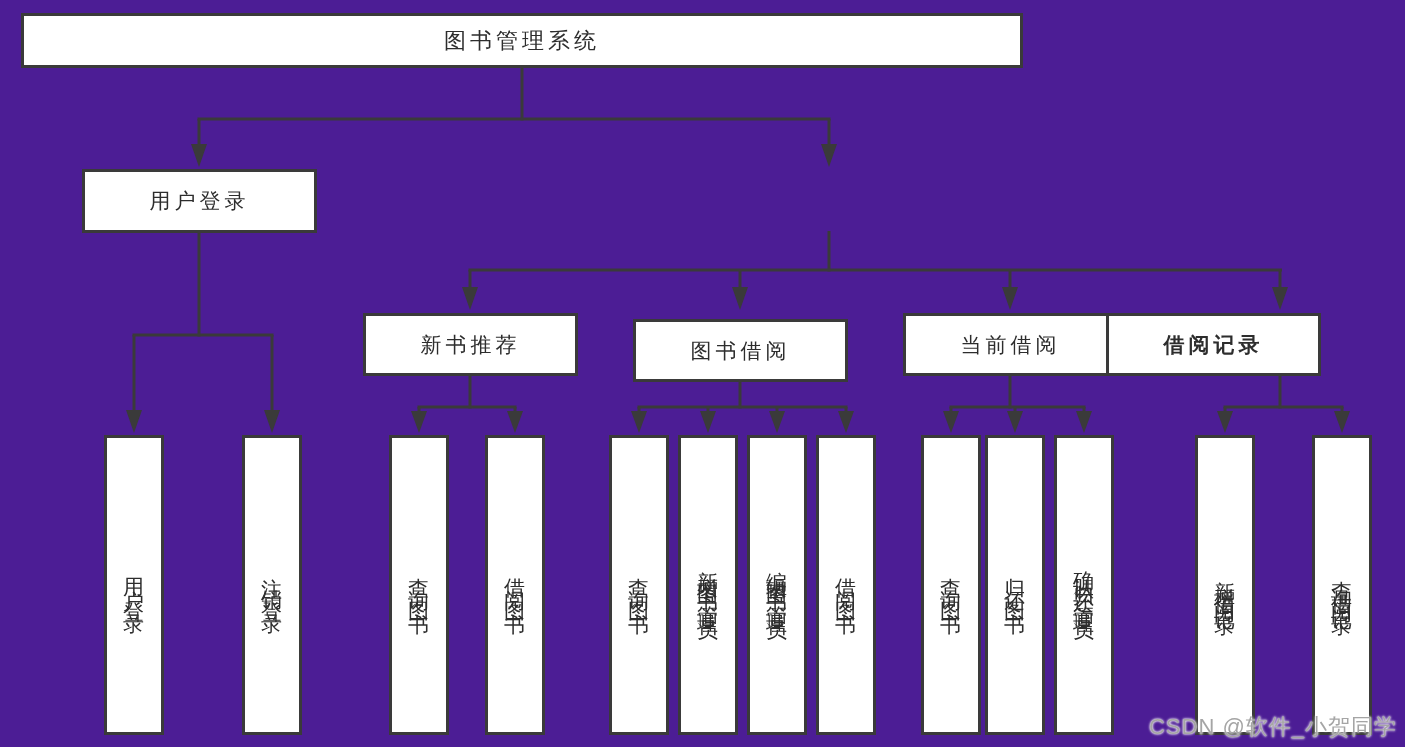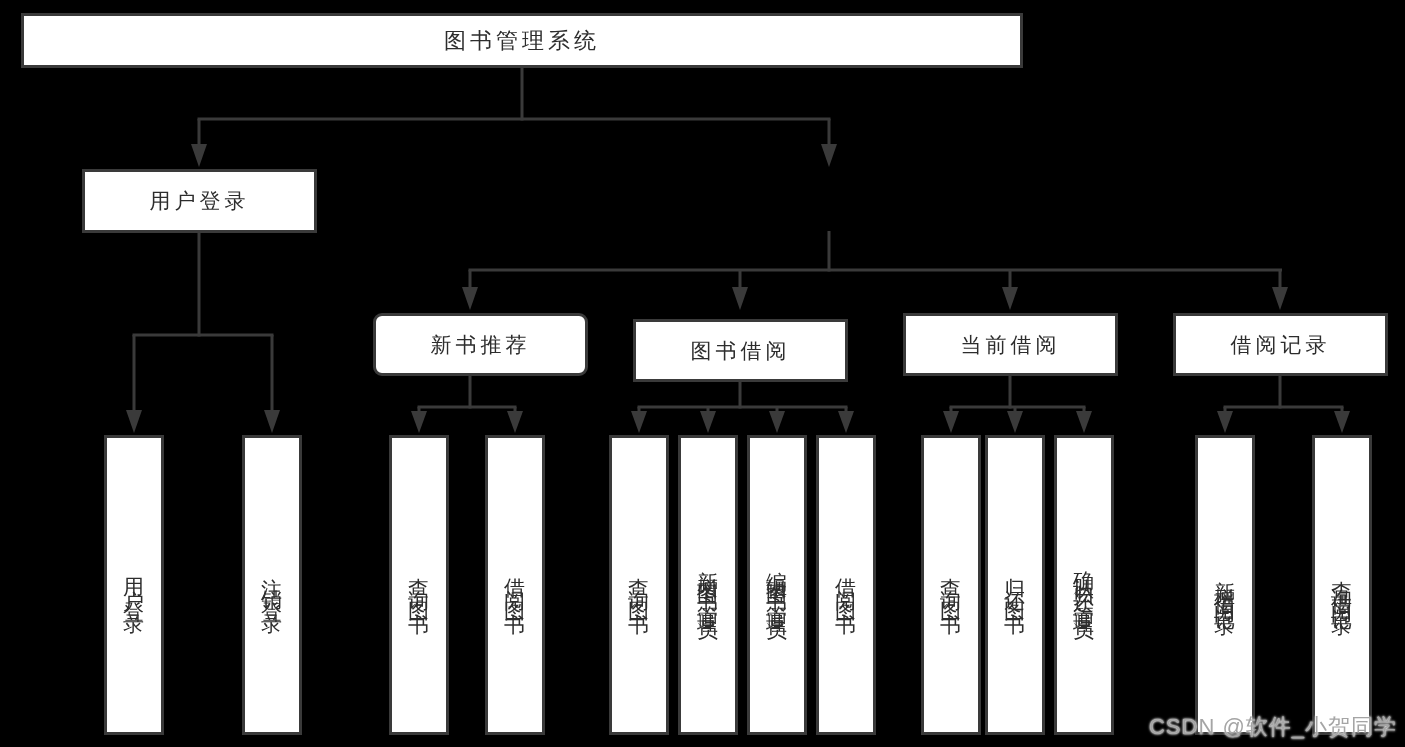--- a/index.html
+++ b/index.html
@@ -1,43 +1,43 @@
 <!DOCTYPE html>
 <html><head>
 <meta charset="utf-8">
 <style>
   html,body{margin:0;padding:0;background:#ffffff;}
   #stage{
     position:relative;
     width:1405px;height:747px;
-    background:#000000;
+    background:#4c1d95;
     font-family:"Liberation Sans","DejaVu Sans",sans-serif;
     overflow:hidden;
   }
   #connectors{position:absolute;left:0;top:0;width:1405px;height:747px;pointer-events:none;}
   .node{
     position:absolute;
     box-sizing:border-box;
     background:#ffffff;
     border:3px solid #3a3a3a;
     display:flex;align-items:center;justify-content:center;
     color:#2d2d2d;
     font-size:21px;
     letter-spacing:4px;
     text-align:center;
     z-index:2;
   }
   .node-root{left:21px;top:13px;width:1002px;height:55px;font-size:22px;}
   .node-l2-user{left:82px;top:169px;width:235px;height:64px;}
   .node-l2-book{left:712px;top:169px;width:235px;height:64px;}
   .node-l3{top:313px;width:215px;height:63px;}
-  .node-l3-newbooks{left:373px;border-radius:9px;}
+  .node-l3-newbooks{left:363px;}
   .node-l3-borrow{left:633px;margin-top:6px;}
   .node-l3-current{left:903px;font-family:Liberation Mono, monospace;}
-  .node-l3-records{left:1173px;}
+  .node-l3-records{left:1106px;font-weight:bold;}
   .leaf{top:435px;width:60px;height:300px;}
   .leaf .vtext{
     writing-mode:vertical-rl;
     text-orientation:mixed;
     letter-spacing:12px;
     letter-spacing:12px;
     line-height:1;
   }
   .leaf .vtext.long{letter-spacing:7px;}
   .leaf-1{left:104px;} .leaf-2{left:242px;}

